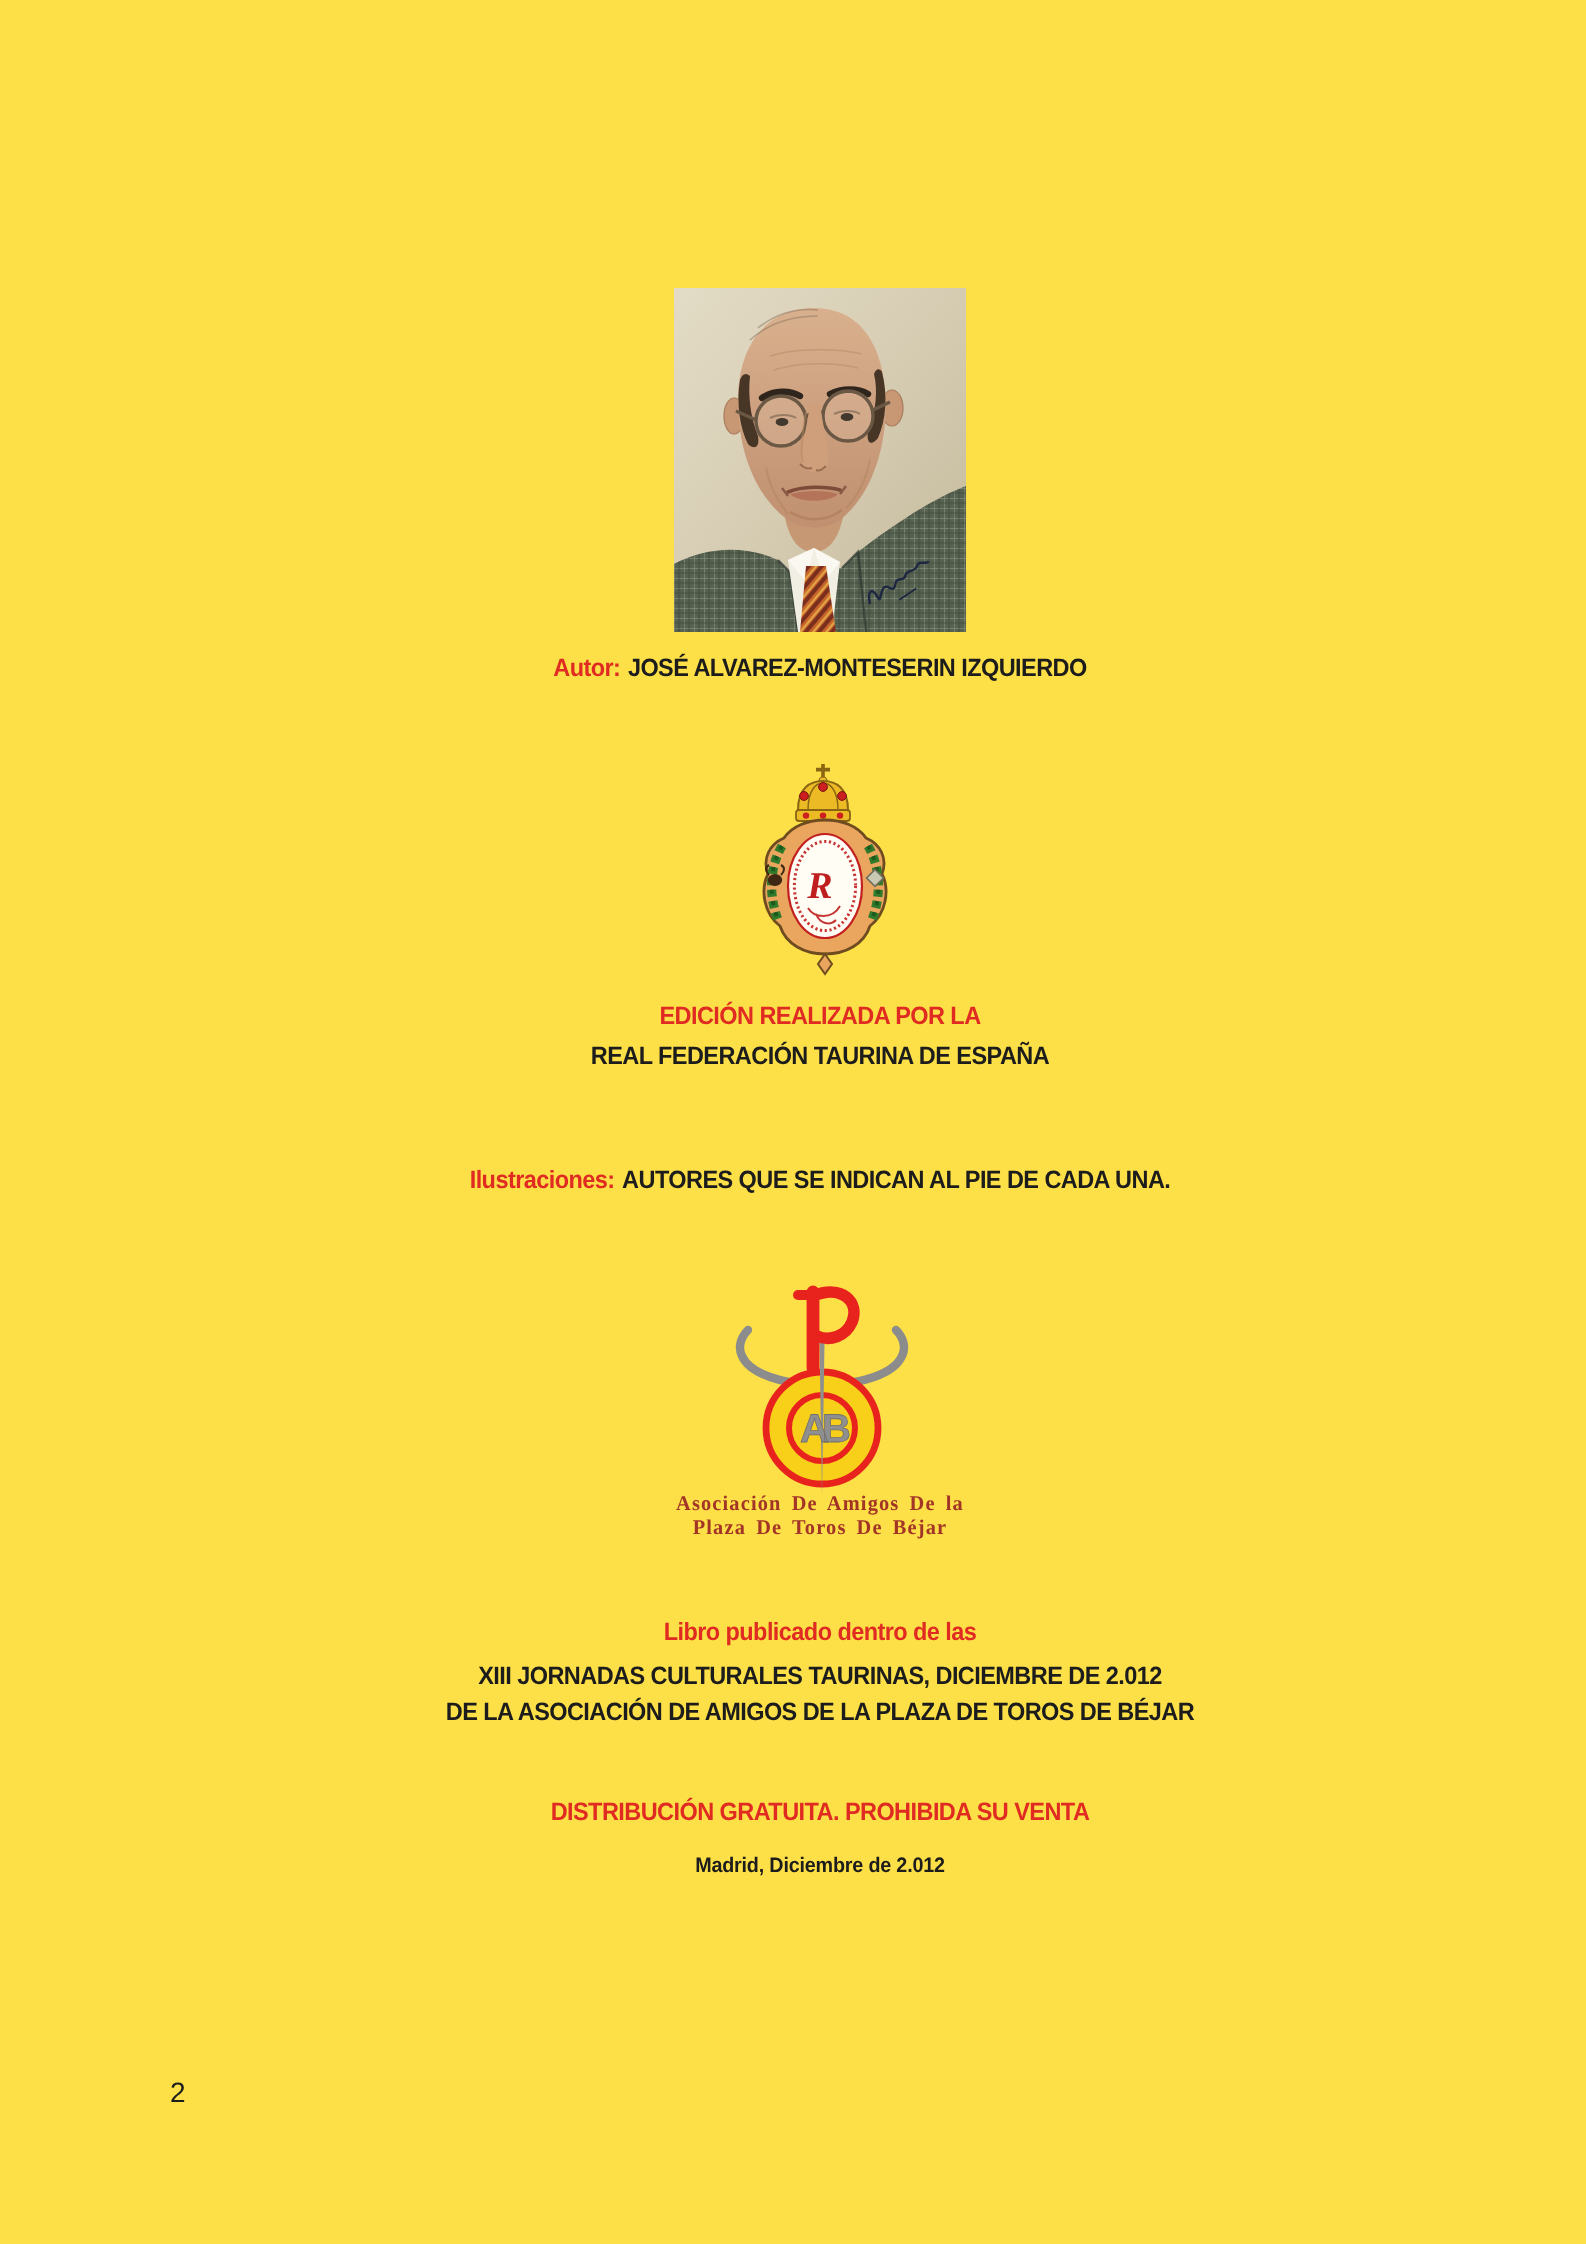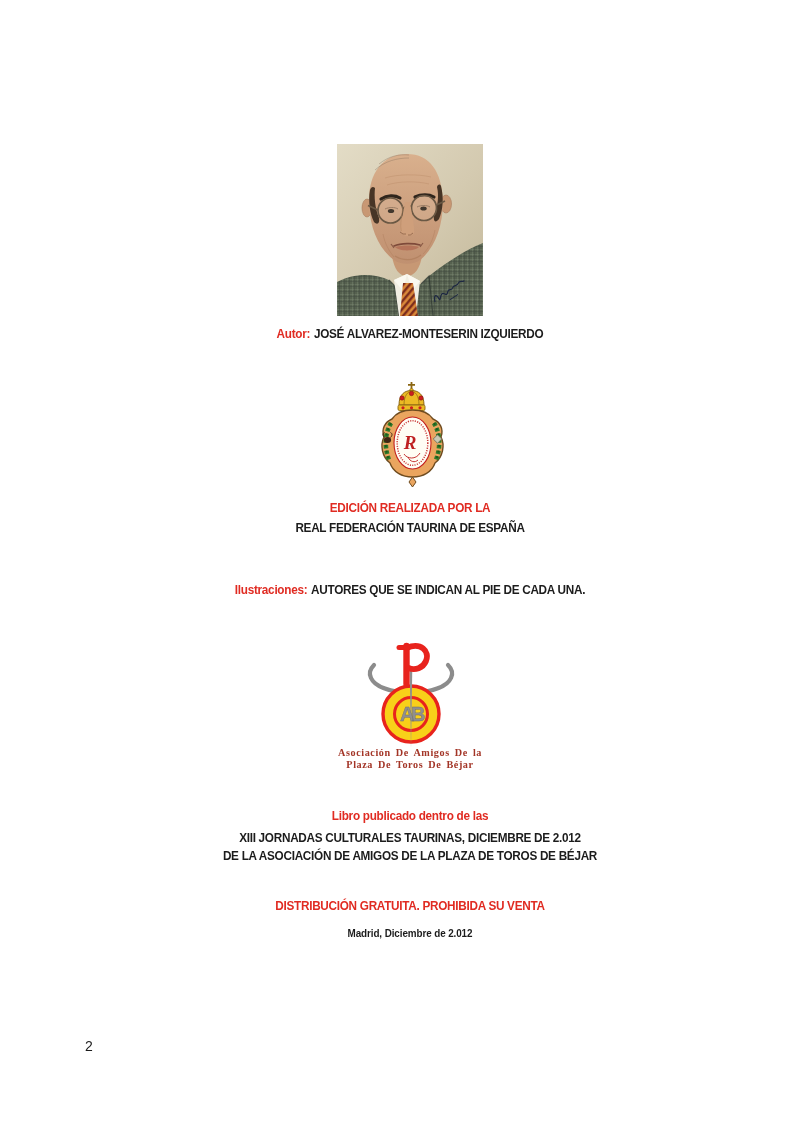--- a/index.html
+++ b/index.html
@@ -1,19 +1,19 @@
 <!DOCTYPE html>
 <html><head>
 <meta charset="utf-8">
 <style>
   html,body{margin:0;padding:0;background:#888;}
   .page{
     position:relative;
     width:793px;height:1122px;
-    background:#ffffff;
+    background:#fde047;
     margin:0 auto;
     overflow:hidden;
     font-family:"Liberation Sans", sans-serif;
   }
   .cline{
     position:absolute;
     left:27px;width:766px;
     text-align:center;
     font-weight:bold;
     font-size:12.5px;

